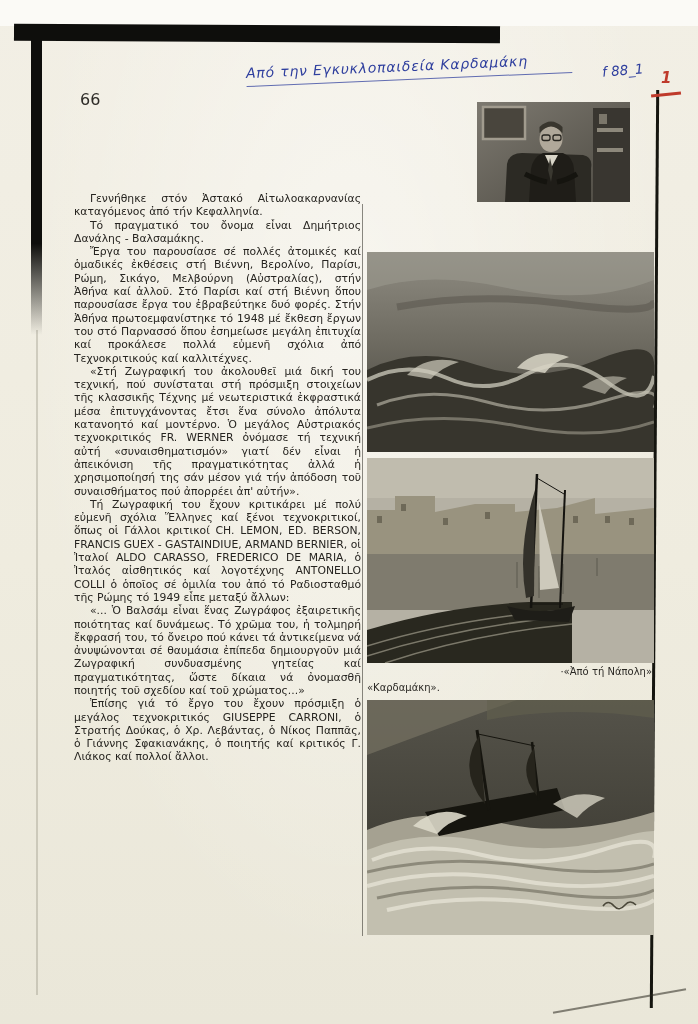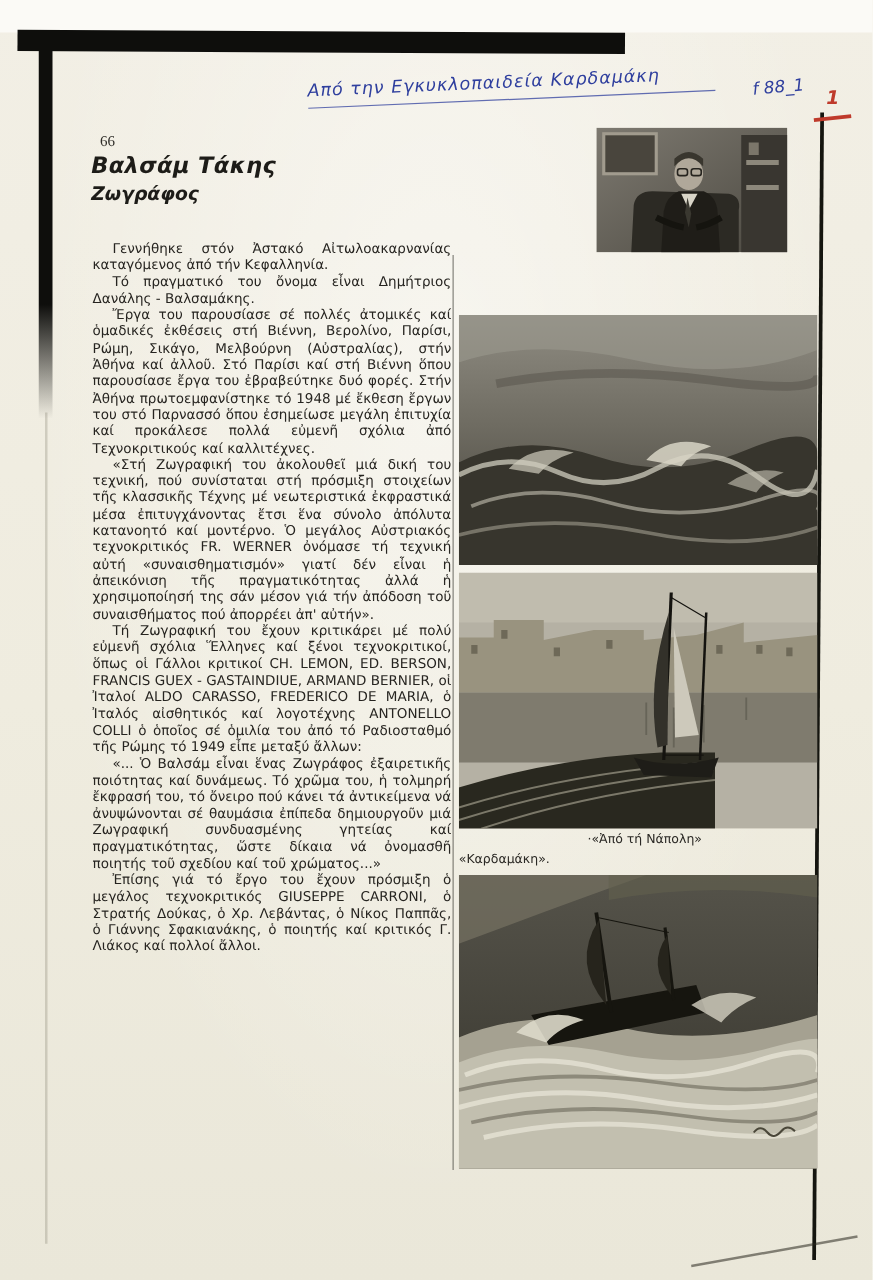--- a/index.html
+++ b/index.html
@@ -32,21 +32,21 @@
     left:246px; top:58px; width:326px;
     color:#2f3f9e; font-size:14px; font-style:italic; letter-spacing:0.8px;
     transform:rotate(-2.5deg);
     border-bottom:1.5px solid rgba(47,63,158,0.75);
     padding-bottom:5px; white-space:nowrap;
   }
   .hw-code { left:602px; top:62px; color:#2f3f9e; font-size:13.5px; font-style:italic; transform:rotate(-5deg); }
   .red-mark { left:661px; top:69px; color:#bf3a2b; font-size:15px; font-weight:bold; font-style:italic; }
   .red-underline { left:651px; top:93px; width:30px; height:2.5px; background:#bf3a2b; transform:rotate(-6deg); }
 
-  .page-number { left:80px; top:106px; font-size:12px; color:#2e2c28;font-family:Liberation Serif, serif; }
+  .page-number { left:80px; top:90px; font-size:16px; color:#2e2c28; }
 
   .title-block { left:73px; top:122px; color:#1d1c18; }
   .title { font-size:18px; font-weight:bold; font-style:italic; letter-spacing:0.3px; }
   .subtitle { font-size:15px; font-weight:bold; font-style:italic; margin-top:3px; }
 
   .col-divider { left:362px; top:204px; width:1px; height:732px; background:rgba(45,43,36,0.55); }
 
   .text-col {
     left:74px; top:192px; width:287px;
     font-size:10.8px; line-height:13.3px; text-align:justify;
@@ -55,21 +55,21 @@
   .text-col p { margin:0; text-indent:16px; }
 
   .photo-frame { overflow:hidden; }
   .photo-frame svg { display:block; }
   .portrait { left:477px; top:102px; width:153px; height:100px; }
   .fig1 { left:367px; top:252px; width:287px; height:200px; }
   .fig2 { left:367px; top:458px; width:287px; height:205px; }
   .fig3 { left:367px; top:700px; width:287px; height:235px; }
 
   .caption { font-size:10px; color:#2a2824; }
-  .caption-naples { left:470px; top:666px; width:182px; }
+  .caption-naples { left:470px; top:666px; width:182px; text-align:right; }
   .caption-shipwreck { left:367px; top:682px; width:150px; text-align:left; }
 </style>
 </head>
 <body>
 
 <div class="scan">
 
   <div class="abs white-top"></div>
   <div class="abs black-top-bar"></div>
   <div class="abs black-left-bar"></div>
@@ -77,24 +77,20 @@
   <div class="abs right-edge-line"></div>
   <div class="abs bottom-diag"></div>
 
   <div class="abs handwritten">Από την Εγκυκλοπαιδεία Καρδαμάκη</div>
   <div class="abs hw-code">f 88_1</div>
   <div class="abs red-mark">1</div>
   <div class="abs red-underline"></div>
 
   <div class="abs page-number">66</div>
 
-  <div class="abs title-block">
-    <div class="title">Βαλσάμ Τάκης</div>
-    <div class="subtitle">Ζωγράφος</div>
-  </div>
 
   <div class="abs photo-frame portrait">
     <svg width="153" height="100" viewBox="0 0 153 100">
       <defs>
         <linearGradient id="pbg" x1="0" y1="0" x2="1" y2="1">
           <stop offset="0" stop-color="#7d7970"></stop>
             <stop offset="1" stop-color="#4c4941"></stop>
         </linearGradient>
       </defs>
       <rect width="153" height="100" fill="url(#pbg)"></rect>

